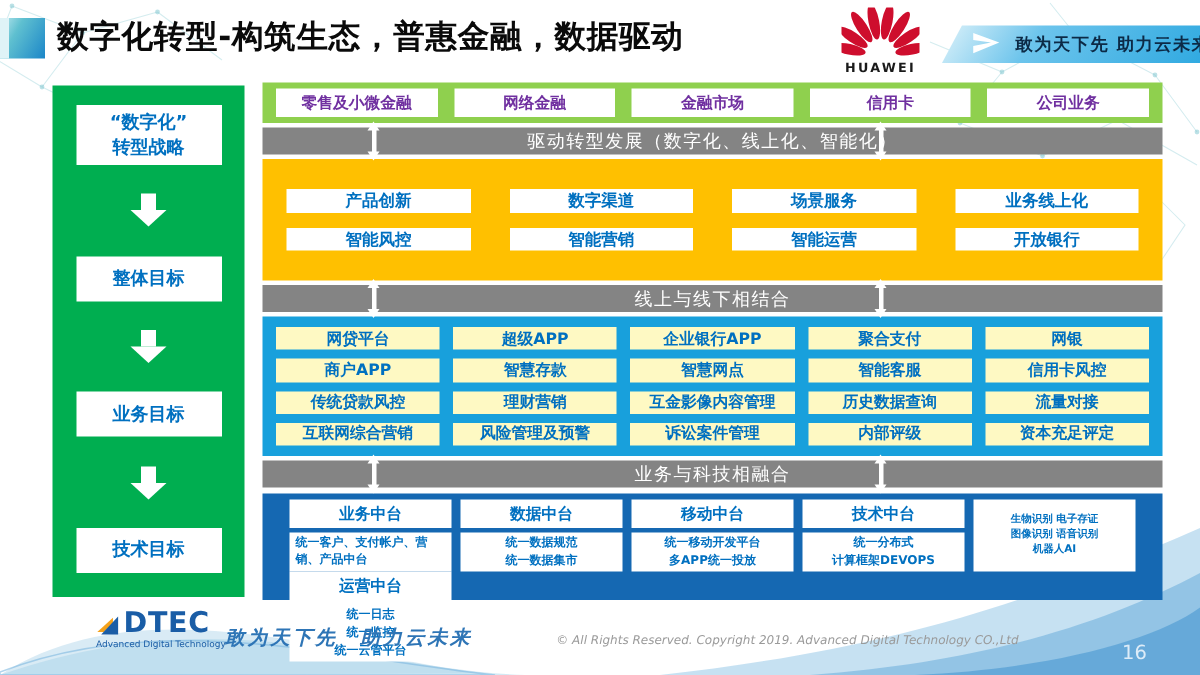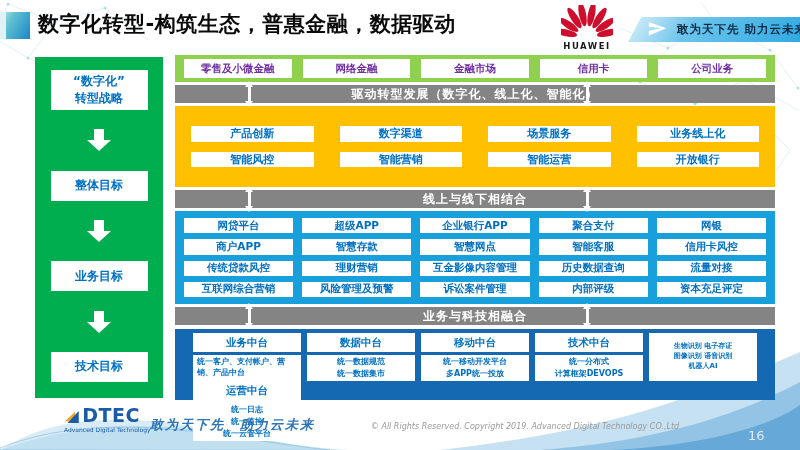--- a/index.html
+++ b/index.html
@@ -46,37 +46,37 @@
   
   .right-col { position:absolute; left:175px; top:55px; width:600px; z-index:2;
     display:flex; flex-direction:column;border-radius:12px; }
 
   .biz-row { height:27px; background:#8FD04E; display:flex; gap:11px; padding:4px 9px; }
   .biz-box { flex:1; background:#ffffff; display:flex; align-items:center; justify-content:center;
     font-size:10.5px; font-weight:bold; color:#7030A0; }
 
   .gray-banner { position:relative; height:18px; background:#848484; margin-top:3px;
     display:flex; align-items:center; justify-content:center;
-    font-size:12px; font-weight:bold; color:#ffffff; letter-spacing:1px; }
+    font-size:12px; font-weight:normal; color:#ffffff; letter-spacing:1px; }
   .ud-arrow { position:absolute; top:-4px; width:9px; height:26px; }
   .ud-arrow .shaft { position:absolute; left:3px; top:5px; bottom:5px; width:3px; background:#ffffff; }
   .ud-arrow::before { content:""; position:absolute; left:0; top:0; width:0; height:0;
     border-left:4.5px solid transparent; border-right:4.5px solid transparent; border-bottom:6px solid #ffffff; }
   .ud-arrow::after { content:""; position:absolute; left:0; bottom:0; width:0; height:0;
     border-left:4.5px solid transparent; border-right:4.5px solid transparent; border-top:6px solid #ffffff; }
   .ud-left { left:70px; } .ud-right { left:408px; }
 
   .cap-grid { height:81px; background:#FFC000; margin-top:3px;
     display:grid; grid-template-columns:repeat(4,1fr); gap:10px 26px; padding:20px 16px; }
   .cap-box { background:#ffffff; display:flex; align-items:center; justify-content:center;
     font-size:11px; font-weight:bold; color:#0070C0; }
 
   .app-grid { height:93px; background:#18A0DC; margin-top:3px;
     display:grid; grid-template-columns:repeat(5,1fr); gap:6px 9px; padding:7px 9px; }
-  .app-box { background:#ffffff; display:flex; align-items:center; justify-content:center;
+  .app-box { background:#fef9c3; display:flex; align-items:center; justify-content:center;
     font-size:10.5px; font-weight:bold; color:#0070C0; white-space:nowrap; }
 
   .platform-grid { height:71px; background:#1568B2; margin-top:4px;
     display:grid; grid-template-columns:repeat(5,1fr); column-gap:6px; padding:4px 18px; }
   .platform-col { display:flex; flex-direction:column; gap:3px; }
   .platform-title { height:19px; background:#ffffff; display:flex; align-items:center; justify-content:center;
     font-size:10.5px; font-weight:bold; color:#0070C0; }
   .platform-detail { flex:1; background:#ffffff; display:flex; align-items:center; justify-content:center;
     text-align:center; font-size:8px; font-weight:bold; color:#0070C0; line-height:1.5;
     white-space:pre-line; padding:1px 2px; }

